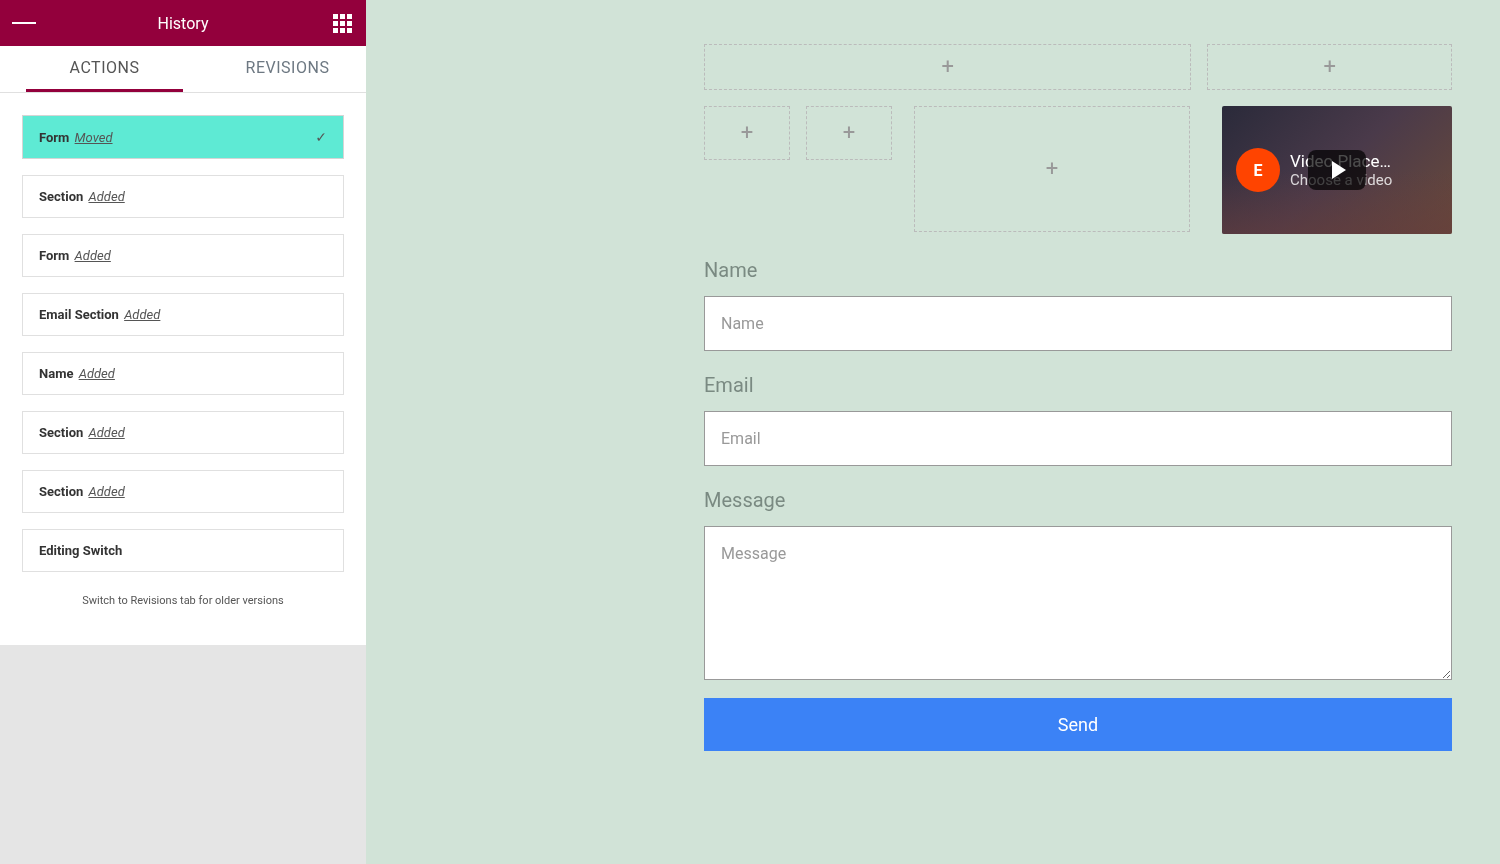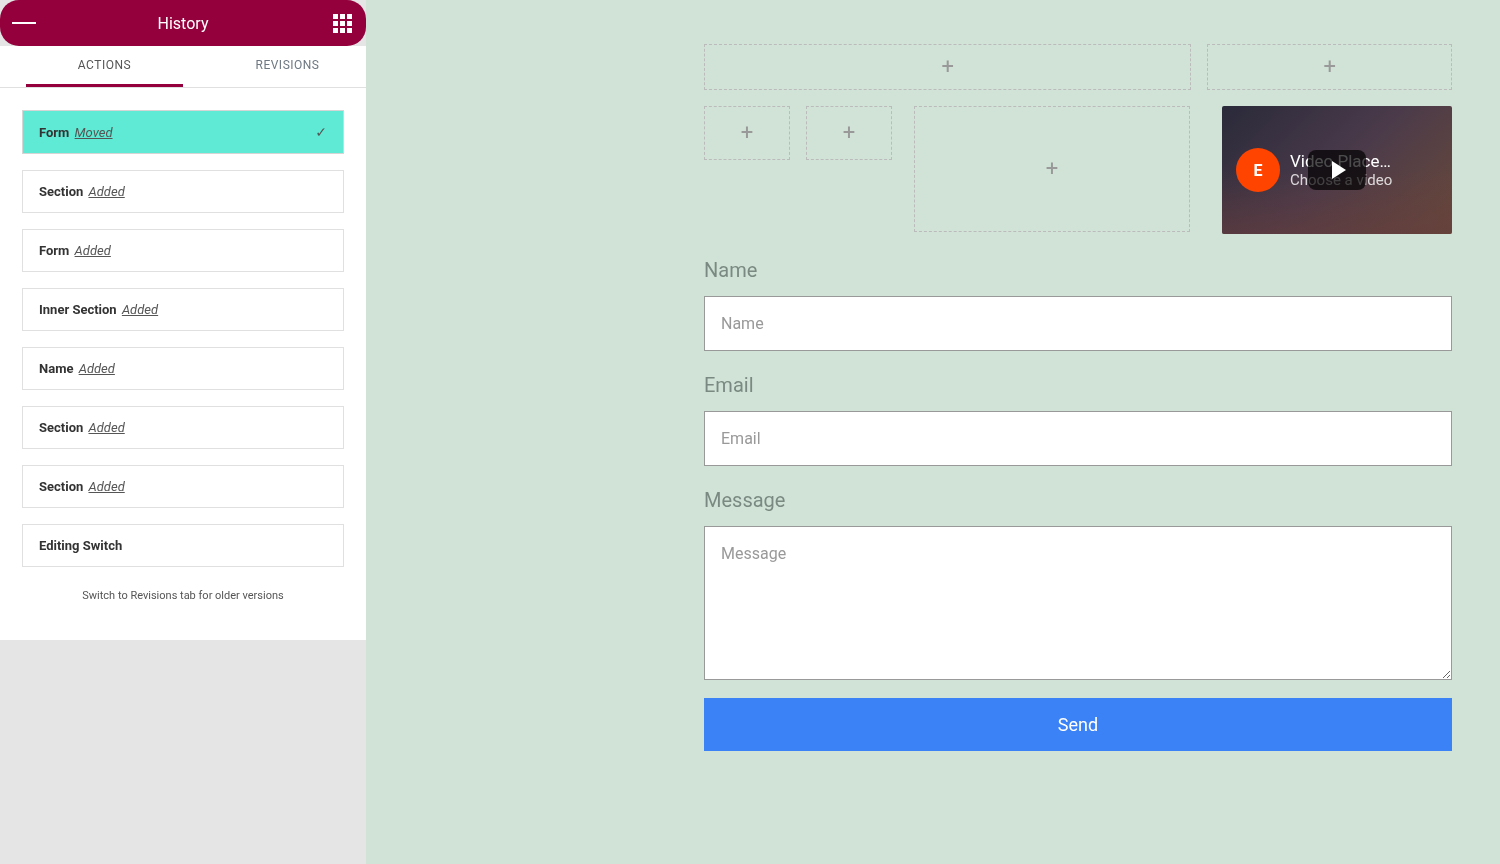--- a/index.html
+++ b/index.html
@@ -1,28 +1,28 @@
 <!DOCTYPE html>
 <html><head>
 <meta charset="utf-8">
 <style>
 * { margin: 0; padding: 0; box-sizing: border-box; font-family: -apple-system, BlinkMacSystemFont, "Segoe UI", Roboto, Helvetica, Arial, sans-serif; }
 body { width: 1500px; height: 864px; overflow: hidden; background: #e5e5e5; display: flex; }
 
 
 .sidebar { width: 366px; height: 100%; background: #e5e5e5; display: flex; flex-direction: column; }
-.sidebar-header { height: 46px; background: #93003c; color: #fff; display: flex; align-items: center; justify-content: space-between; padding: 0 12px; border-radius: 19px; }
+.sidebar-header { height: 46px; background: #93003c; color: #fff; display: flex; align-items: center; justify-content: space-between; padding: 0 12px; }
 .sidebar-title { font-size: 16px; font-weight: 400; flex: 1; text-align: center; }
 .icon-btn { width: 24px; height: 24px; display: flex; align-items: center; justify-content: center; cursor: pointer; }
 .hamburger-icon div { width: 20px; height: 2px; background: #fff; margin: 2px 0; }
 .grid-icon { display: grid; grid-template-columns: repeat(3, 5px); grid-gap: 2px; }
 .grid-icon span { width: 5px; height: 5px; background: #fff; }
 
 .tabs { display: flex; background: #fff; border-bottom: 1px solid #e0e0e0; }
-.tab { flex: 1; text-align: center; padding: 12px 0; font-size: 12px; color: #6d7882; letter-spacing: 0.5px; cursor: pointer; border-bottom: 3px solid transparent; margin-left: 26px; }
+.tab { flex: 1; text-align: center; padding: 12px 0; font-size: 16px; color: #6d7882; letter-spacing: 0.5px; cursor: pointer; border-bottom: 3px solid transparent; margin-left: 26px; }
 .tab.active { color: #555; border-bottom-color: #93003c; }
 
 .history-list { padding: 22px; background: #fff; }
 .history-item { border: 1px solid #e0e0e0; padding: 13px 16px; margin-bottom: 16px; font-size: 13px; color: #333; display: flex; align-items: center; justify-content: space-between; cursor: pointer; background: #fff; }
 .history-item.current { background: #5eead4; border-color: #d5d5d5; }
 .history-label b { font-weight: 700; }
 .history-label .action { font-style: italic; text-decoration: underline; color: #555; margin-left: 2px; }
 .check-icon { color: #555; font-size: 14px; }
 .revisions-note { text-align: center; font-size: 11px; color: #555; padding: 6px 0 16px; }
 
@@ -96,21 +96,21 @@
         <span class="history-label"><b>Form</b> <span class="action">Moved</span></span>
         <span class="check-icon">✓</span>
       </div>
       <div class="history-item">
         <span class="history-label"><b>Section</b> <span class="action">Added</span></span>
       </div>
       <div class="history-item">
         <span class="history-label"><b>Form</b> <span class="action">Added</span></span>
       </div>
       <div class="history-item">
-        <span class="history-label"><b>Inner Section</b> <span class="action">Added</span></span>
+        <span class="history-label"><b>Email Section</b> <span class="action">Added</span></span>
       </div>
       <div class="history-item">
         <span class="history-label"><b>Name</b> <span class="action">Added</span></span>
       </div>
       <div class="history-item">
         <span class="history-label"><b>Section</b> <span class="action">Added</span></span>
       </div>
       <div class="history-item">
         <span class="history-label"><b>Section</b> <span class="action">Added</span></span>
       </div>

